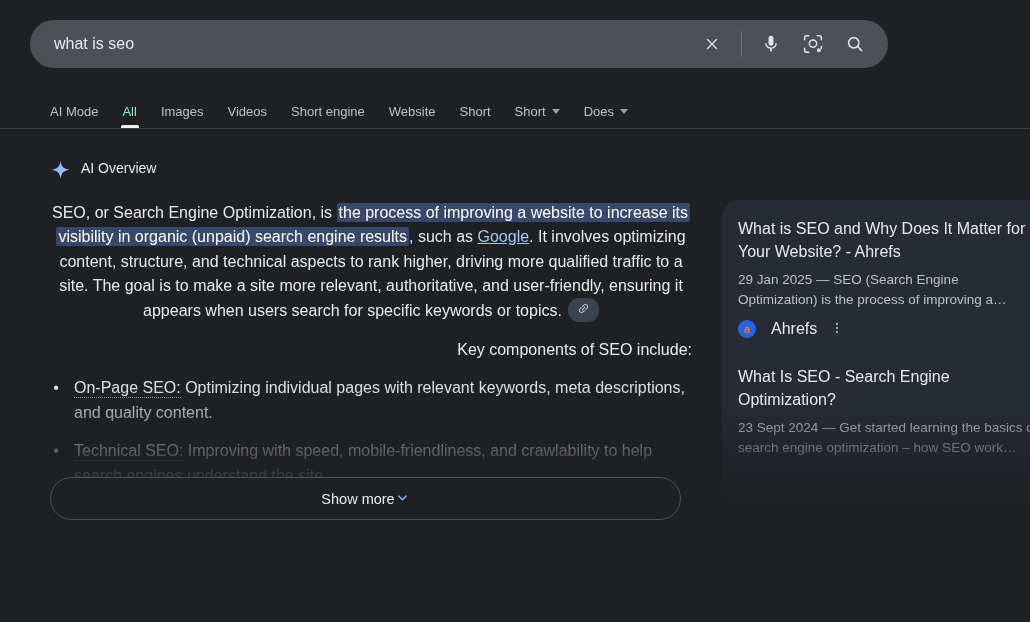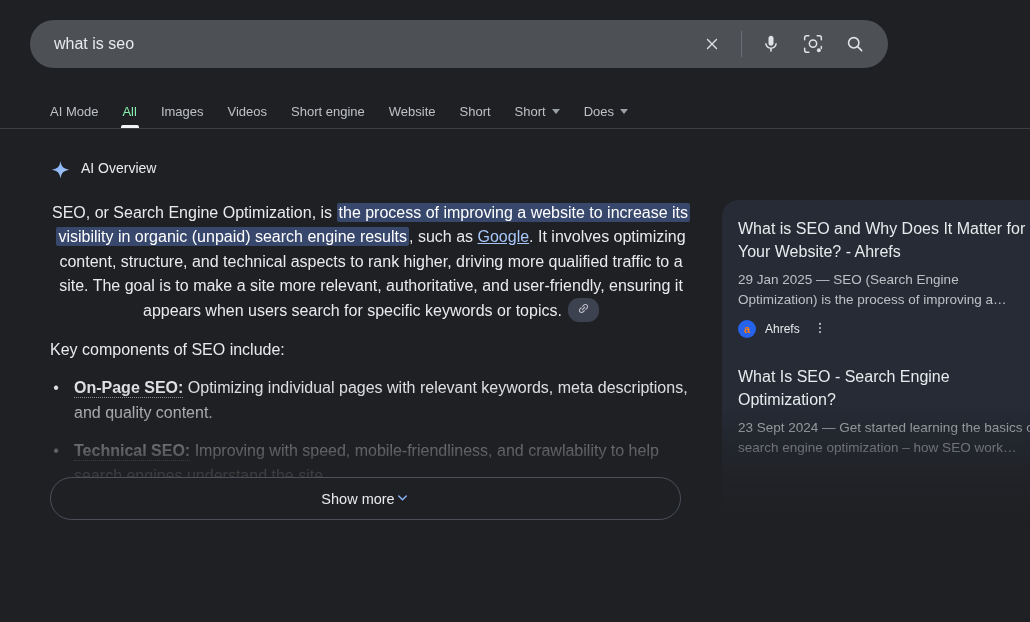--- a/index.html
+++ b/index.html
@@ -58,31 +58,31 @@
     background:#38486d; color:#ffffff; border-radius:2px; padding:1px 2px;
     -webkit-box-decoration-break:clone; box-decoration-break:clone;
   }
   .link { color:#a8c7fa; text-decoration:underline; }
   .cite {
     display:inline-flex; align-items:center; justify-content:center;
     background:#3c4250; border:none; cursor:pointer;
     border-radius:11px; padding:4px 9px; margin-left:6px; vertical-align:1px;
     color:#c3c7cf;
   }
-  .list-heading { margin-top:18px; font-size:16px; color:#e8eaed; }
+  .list-heading { margin-top:18px; font-size:16px; color:#e8eaed;text-align:right; }
   .fade-list {
     margin-top:16px;
     -webkit-mask-image:linear-gradient(to bottom, rgba(0,0,0,1) 0%, rgba(0,0,0,.9) 18%,
       rgba(0,0,0,.55) 42%, rgba(0,0,0,.42) 58%, rgba(0,0,0,.2) 78%, rgba(0,0,0,.05) 100%);
     mask-image:linear-gradient(to bottom, rgba(0,0,0,1) 0%, rgba(0,0,0,.9) 18%,
       rgba(0,0,0,.55) 42%, rgba(0,0,0,.42) 58%, rgba(0,0,0,.2) 78%, rgba(0,0,0,.05) 100%);
   }
   .bullet { display:flex; gap:12px; font-size:16px; line-height:25px; margin-bottom:13px; }
   .bullet .dot { width:12px; text-align:center; flex:none; }
-  .bullet strong { font-weight:bold; border-bottom:1px dotted #9aa0a6; padding-bottom:1px; }
+  .bullet strong { font-weight:normal; border-bottom:1px dotted #9aa0a6; padding-bottom:1px; }
 
   .show-more {
     position:absolute; left:50px; top:477px; width:631px; height:43px;
     background:#1f2023; border:1px solid #4b505b; border-radius:22px;
     display:flex; align-items:center; justify-content:center; gap:0;
     color:#e8eaed; font:14.5px "Liberation Sans","DejaVu Sans",sans-serif; cursor:pointer;
   }
 
   
   .sidebar-card {
@@ -94,21 +94,21 @@
       rgba(0,0,0,.25) 83%, transparent 98%);
   }
   .r-title { font-size:16px; line-height:23px; color:#e8eaed; cursor:pointer; }
   .r-snippet { margin-top:7px; font-size:13.5px; line-height:19.5px; color:#bdc1c6; width:300px; }
   .r-source { margin-top:11px; display:flex; align-items:center; gap:9px; }
   .favicon {
     width:18px; height:18px; border-radius:50%; background:#2563eb; flex:none;
     display:flex; align-items:center; justify-content:center;
     color:#ff7a00; font-size:11px; font-weight:bold;
   }
-  .r-source-name { font-size:12px; color:#e8eaed; }
+  .r-source-name { font-size:16px; color:#e8eaed;margin-left:6px; }
   .more-vert { background:none; border:none; cursor:pointer; color:#bdc1c6; margin-left:4px; display:flex; }
   .result.second { margin-top:27px; }
 </style>
 </head>
 <body>
 
 <div class="page">
 
   <div class="search-bar">
     <input class="search-input" type="text" readonly="" value="what is seo" style="">

